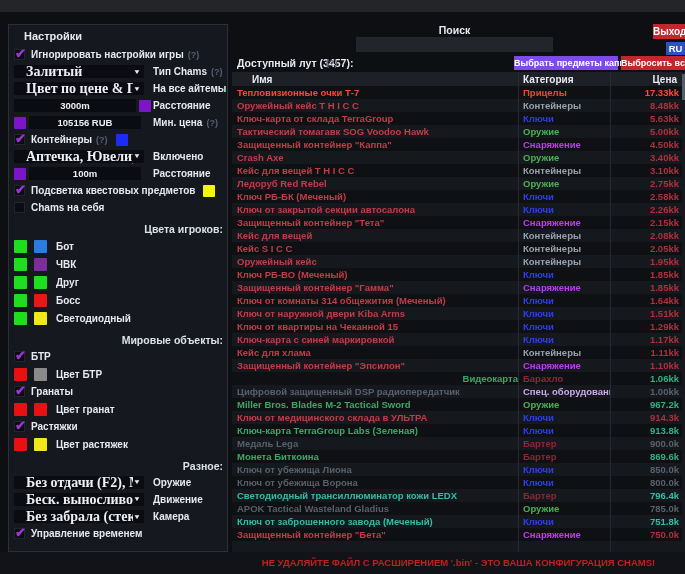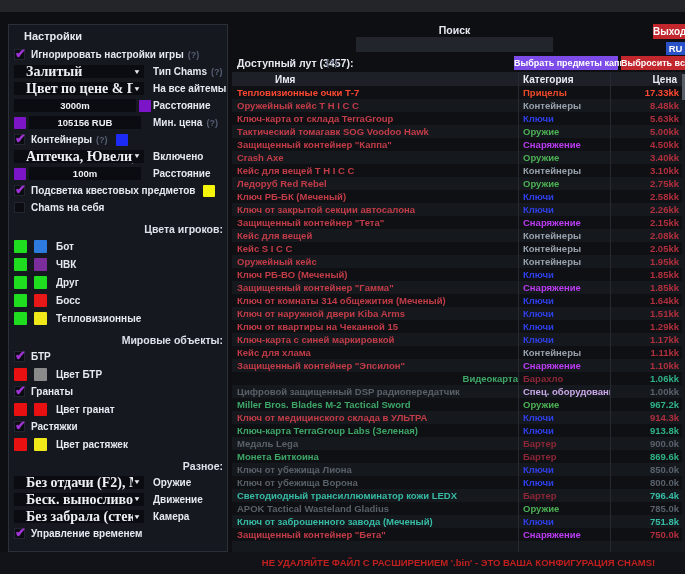--- a/index.html
+++ b/index.html
@@ -42,21 +42,21 @@
   .btn.lang{position:absolute;left:666px;top:42px;width:19px;height:13px;background:#2A52C8;font-size:9.5px;}
   .loot-title{position:absolute;left:237px;top:57px;color:#E6E9F0;font-size:10.5px;}
   .loot-hint{position:absolute;left:326px;top:58px;color:#565E73;font-size:9px;}
   .btn.kappa{position:absolute;left:514px;top:56px;width:104px;height:14px;background:#7C4BE8;font-size:9px;}
   .btn.dropall{position:absolute;left:621px;top:56px;width:64px;height:14px;background:#C1272D;font-size:9px;}
 
   
   .thead{position:absolute;left:232px;top:72px;width:453px;height:14px;background:#1D2026;
          display:grid;grid-template-columns:286px 92px 1fr;align-items:center;}
   .thead .h{color:#E8EBF2;font-size:10px;}
-  .h-name{padding-left:20px;margin-left:23px;}
+  .h-name{padding-left:20px;}
   .h-cat{padding-left:4px;border-left:1px solid #262931;height:100%;display:flex;align-items:center;}
   .h-price{border-left:1px solid #262931;height:100%;display:flex;align-items:center;justify-content:flex-end;padding-right:8px;box-sizing:border-box;}
   .tbody{position:absolute;left:232px;top:86px;width:453px;height:466px;overflow:hidden;}
   .trow{display:grid;grid-template-columns:286px 92px 1fr;height:13px;align-items:center;cursor:pointer;}
   .trow:nth-child(odd){background:#0E1014;}
   .trow:nth-child(even){background:#15181D;}
   .c-name{font-size:9.5px;padding-left:5px;white-space:nowrap;overflow:hidden;}
   .c-cat{font-size:9.5px;padding-left:4px;border-left:1px solid #262931;height:100%;line-height:13px;white-space:nowrap;overflow:hidden;}
   .c-price{font-size:9.5px;text-align:right;padding-right:6px;border-left:1px solid #262931;height:100%;line-height:13px;}
   .scrollbar{position:absolute;right:0;top:72px;width:3px;height:480px;background:#16181D;cursor:pointer;}
@@ -148,21 +148,21 @@
           <span class="lbl">Друг</span>
         </div>
         <div class="srow pair">
           <span class="swatch sw1" style="background: rgb(31, 222, 31);"></span>
           <span class="swatch sw2" style="background: rgb(232, 24, 24);"></span>
           <span class="lbl">Босс</span>
         </div>
         <div class="srow pair">
           <span class="swatch sw1" style="background: rgb(31, 222, 31);"></span>
           <span class="swatch sw2" style="background: rgb(240, 232, 24);"></span>
-          <span class="lbl">Тепловизионные</span>
+          <span class="lbl">Светодиодный</span>
         </div>
         <div class="srow header">
           <span class="shead">Мировые объекты:</span>
         </div>
         <div class="srow checkbox">
           <span class="cb on"></span>
           <span class="lbl">БТР</span>
         </div>
         <div class="srow pair">
           <span class="swatch sw1" style="background: rgb(232, 16, 16);"></span>

